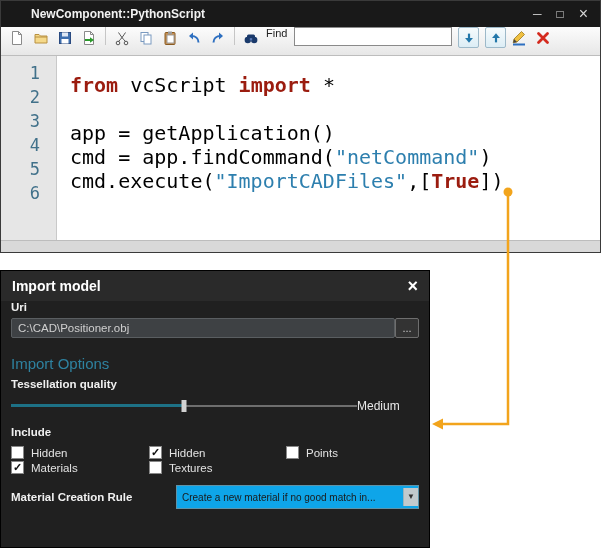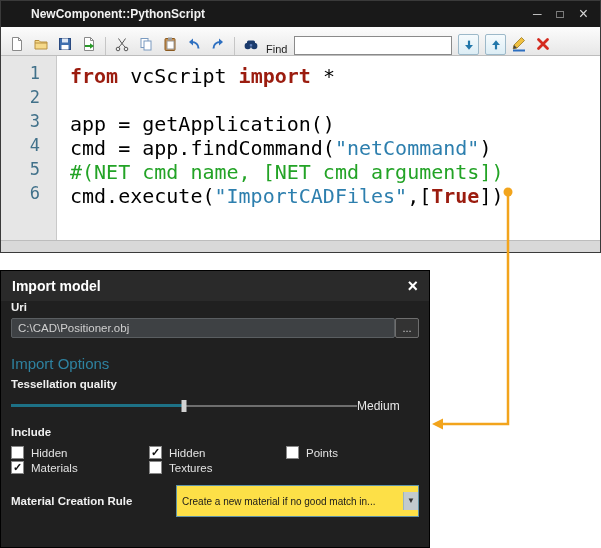--- a/index.html
+++ b/index.html
@@ -9,34 +9,34 @@
   
   .editor-window { position:absolute; left:0; top:0; width:601px; height:253px;
     border:1px solid #3a3a3a; background:#fff; display:flex; flex-direction:column; }
   .titlebar { height:26px; background:#191919; display:flex; align-items:center; flex:0 0 26px; }
   .title-text { font-size:12px; font-weight:bold; color:#f2f2f2; padding-left:30px; flex:1; }
   .win-controls { display:flex; align-items:center; gap:15px; padding-right:12px; }
   .win-btn { font-size:12px; color:#d8d8d8; }
   .win-close { font-size:16px; line-height:12px; }
 
   .toolbar { height:29px; flex:0 0 29px; background:linear-gradient(#fcfcfc,#e7e7e7);
-    border-bottom:1px solid #bdbdbd; display:flex; align-items:flex-end; padding:0 5px; gap:2px; }
+    border-bottom:1px solid #bdbdbd; display:flex; align-items:flex-start; padding:0 5px; gap:2px; }
   .tb-icon { width:22px; height:22px; display:flex; align-items:center; justify-content:center; }
   .tb-sep { width:1px; height:18px; background:#c6c6c6; margin:0 3px; }
   .find-label { font-size:11px; color:#222; margin:0 5px 0 2px; }
   .find-input { width:158px; height:19px; border:1px solid #8a8a8a; font-size:11px; padding:0 4px;
     font-family:"Liberation Sans",sans-serif; background:#fff; }
   .tb-btn { width:21px; height:21px; border:1px solid #9db9c9; background:linear-gradient(#f6fbfd,#dcedf5);
     border-radius:2px; display:flex; align-items:center; justify-content:center; margin-left:4px; }
 
   .code-area { flex:1; display:flex; background:#fff; overflow:hidden; }
   .gutter { width:56px; background:#e6e6e6; border-right:1px solid #c9c9c9; padding-top:5px; }
   .ln { height:24px; line-height:24px; text-align:right; padding-right:16px; color:#41718a;
     font-family:"DejaVu Sans Mono",monospace; font-size:17px; }
-  .code-col { flex:1; padding-top:8px; padding-left:13px; }
+  .code-col { flex:1; padding-top:17px; padding-left:13px; }
   .code-line { height:24px; line-height:24px; white-space:pre;
     font-family:"DejaVu Sans Mono",monospace; font-size:20px; color:#000; }
   .c-pl { color:#000; }
   .c-kw { color:#9b1c0f; font-weight:bold; }
   .c-str { color:#2d7fae; }
   .c-com { color:#23a326; }
   .status-strip { height:12px; flex:0 0 12px; background:#d9d9d9; border-top:1px solid #bdbdbd; }
 
   
   .dialog { position:absolute; left:0; top:270px; width:430px; height:278px;
@@ -61,21 +61,21 @@
   .slider-thumb { position:absolute; top:1px; width:5px; height:12px; background:#d2d2d2; transform:translateX(-50%); }
   .slider-value { width:62px; text-align:left; font-size:12px; color:#e8e8e8; }
   .include-label { display:block; margin-top:13px; }
   .cb-grid { display:grid; grid-template-columns:138px 137px 1fr; row-gap:2px; margin-top:8px; }
   .cb { display:flex; align-items:center; gap:7px; }
   .cb-box { width:13px; height:13px; background:#fff; border:1px solid #888; font-size:11px;
     line-height:11px; text-align:center; color:#111; font-weight:bold; }
   .cb-label { font-size:11.5px; color:#e2e2e2; font-weight:normal; }
   .mat-row { display:flex; align-items:center; margin-top:11px; }
   .mat-label { flex:0 0 165px; }
-  .dropdown { flex:1; height:32px; background:#fde047; border:1px solid #5f93a8; display:flex;
+  .dropdown { flex:1; height:24px; background:#0ea5e9; border:1px solid #5f93a8; display:flex;
     align-items:center; overflow:hidden; }
   .dd-text { flex:1; font-size:10px; color:#1a1a1a; padding:0 5px; white-space:nowrap; overflow:hidden; }
   .dd-arrow { flex:0 0 15px; font-size:8px; color:#333; text-align:center; border-left:1px solid #9ab4be;
     background:#c2cacd; line-height:18px; height:18px; }
 
   .annotation { position:absolute; left:0; top:0; pointer-events:none; z-index:30; }
 </style>
 </head>
 <body>
 
@@ -195,21 +195,20 @@
       <div class="ln">3</div>
       <div class="ln">4</div>
       <div class="ln">5</div>
       <div class="ln">6</div>
     </div>
     <div class="code-col">
       <div class="code-line"><span class="c-kw">from</span><span class="c-pl"> vcScript </span><span class="c-kw">import</span><span class="c-pl"> *</span></div>
       <div class="code-line"></div>
       <div class="code-line"><span class="c-pl">app = getApplication()</span></div>
       <div class="code-line"><span class="c-pl">cmd = app.findCommand(</span><span class="c-str">"netCommand"</span><span class="c-pl">)</span></div>
-      <div class="code-line"><span class="c-com">#(NET cmd name, [NET cmd arguments])</span></div>
       <div class="code-line"><span class="c-pl">cmd.execute(</span><span class="c-str">"ImportCADFiles"</span><span class="c-pl">,[</span><span class="c-kw">True</span><span class="c-pl">])</span></div>
     </div>
   </div>
   <div class="status-strip"></div>
 </div>
 
 <div class="dialog">
   <div class="dlg-title">
     <span class="dlg-title-text">Import model</span>
     <span class="dlg-close">×</span>

